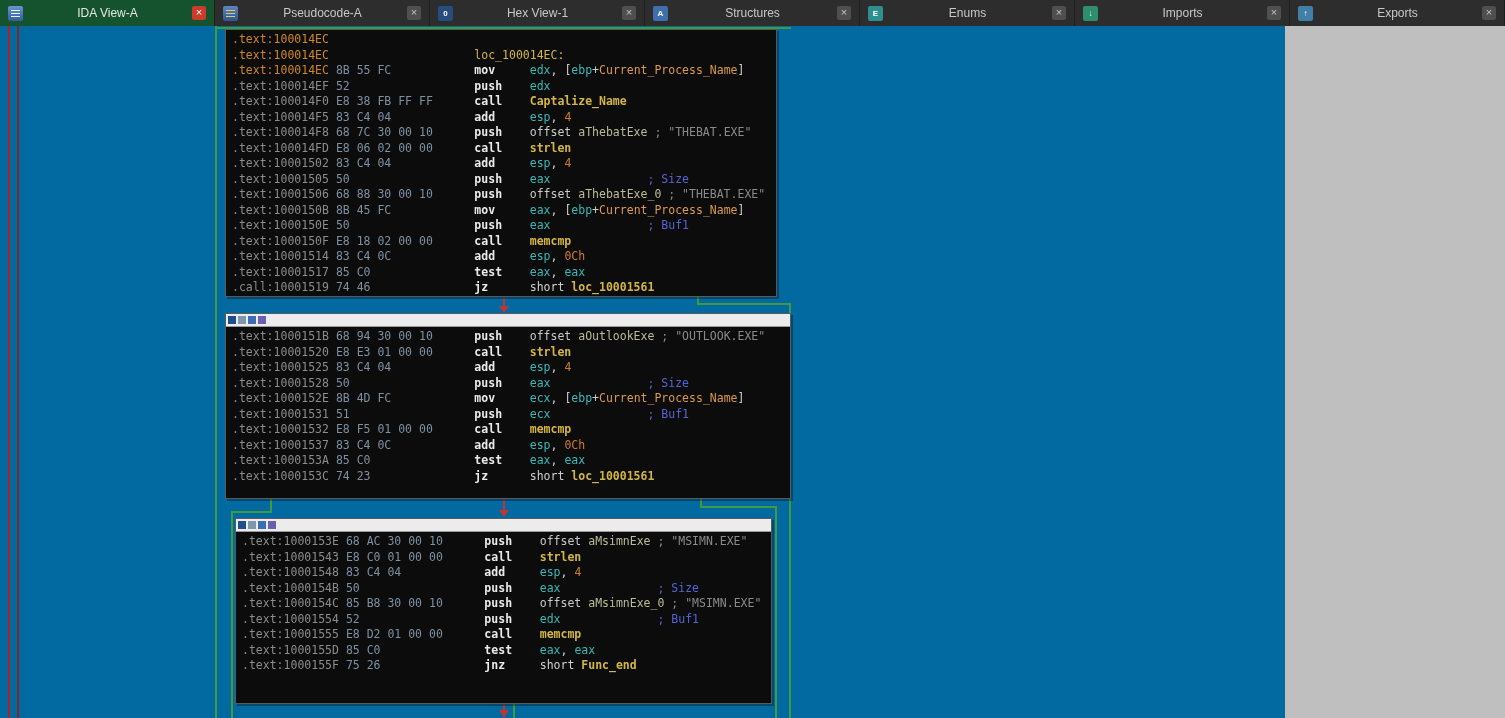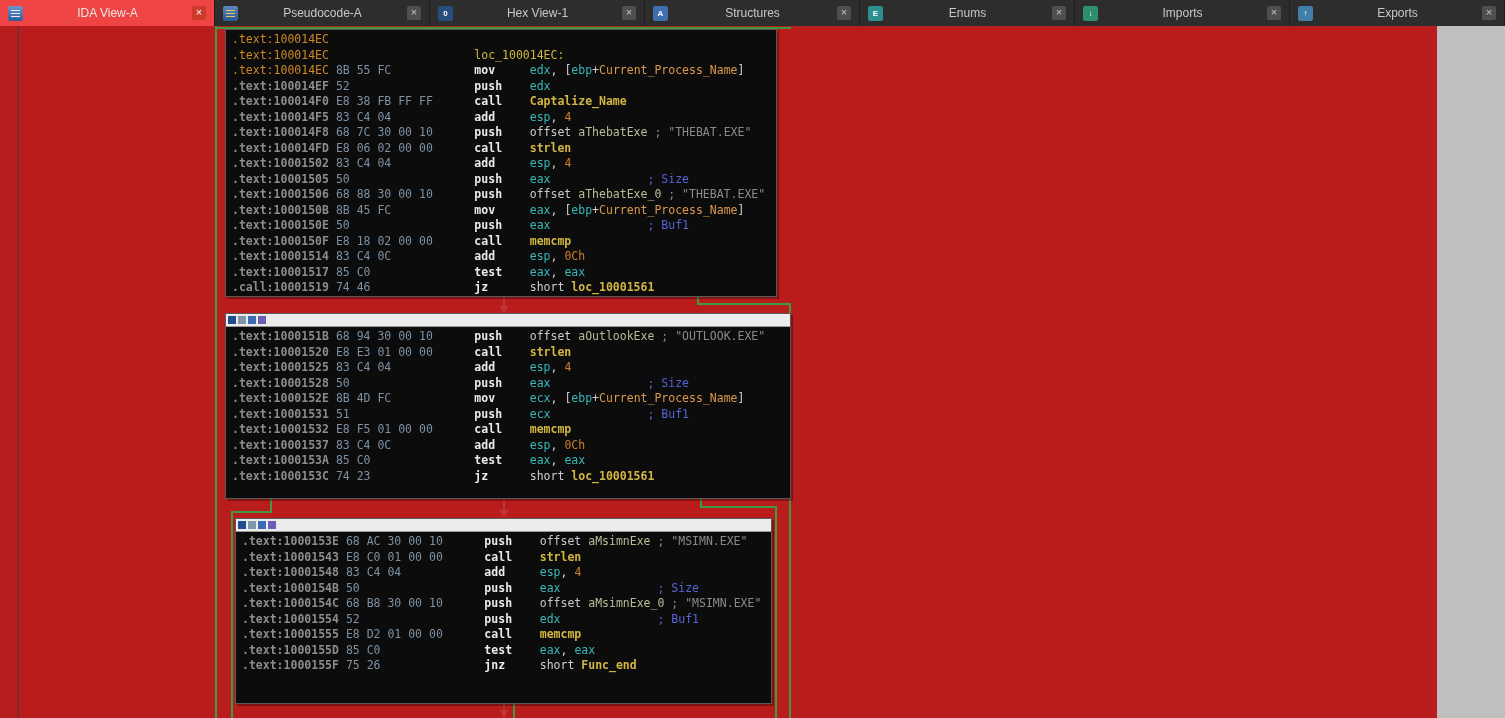--- a/index.html
+++ b/index.html
@@ -5,42 +5,42 @@
   html,body{margin:0;padding:0;}
   body{width:1505px;height:718px;overflow:hidden;background:#bfbfbf;
        font-family:"Liberation Sans",sans-serif;position:relative;}
 
   
   #tabbar{position:absolute;left:0;top:0;width:1505px;height:26px;background:#2d2d2d;
           display:flex;z-index:5;}
   .tab{flex:1;display:flex;align-items:center;gap:6px;padding:0 8px;
        border-right:1px solid #1e1e1e;background:#2d2d2d;color:#c8c8c8;
        font-size:12px;cursor:default;}
-  .tab.active{background:#ef4444;color:#e6e6e6;gap:36px;}
+  .tab.active{background:#14532d;color:#e6e6e6;gap:36px;}
   .tab-label{flex:1;text-align:center;white-space:nowrap;overflow:hidden;}
   .tabicon{width:15px;height:15px;border-radius:2px;position:relative;flex:0 0 15px;}
   .tabicon::after{position:absolute;left:0;top:0;right:0;bottom:0;color:#fff;
                   font-size:8px;font-weight:bold;text-align:center;line-height:15px;}
   .ic-ida-view{background:linear-gradient(180deg,#6b94cc,#2f5f9e);}
   .ic-ida-view::after{content:"";left:3px;right:3px;top:4px;bottom:4px;
         background:repeating-linear-gradient(180deg,#eaf0f8 0 1px,transparent 1px 3px);}
   .ic-pseudocode{background:linear-gradient(180deg,#5d86c0,#2c5694);}
   .ic-pseudocode::after{content:"";left:3px;right:3px;top:4px;bottom:4px;
         background:repeating-linear-gradient(180deg,#e8c85a 0 1px,transparent 1px 3px);}
   .ic-hex-view{background:#274d7e;}  .ic-hex-view::after{content:"0";}
   .ic-structures{background:#3f6fae;} .ic-structures::after{content:"A";}
   .ic-enums{background:#2e8f8f;}     .ic-enums::after{content:"E";}
   .ic-imports{background:#2e8f6e;}   .ic-imports::after{content:"\2193";}
   .ic-exports{background:#3f7fa8;}   .ic-exports::after{content:"\2191";}
   .tabclose{width:14px;height:14px;flex:0 0 14px;border-radius:2px;background:#4f4f4f;
             color:#c4c4c4;font-size:11px;line-height:13px;text-align:center;cursor:pointer;}
   .tabclose.active{background:#cc3b2a;color:#fff;}
 
   
-  #canvas{position:absolute;left:0;top:26px;width:1437px;height:692px;background:#b91c1c;}
+  #canvas{position:absolute;left:0;top:26px;width:1285px;height:692px;background:#0369a1;}
 
   .edge{position:absolute;z-index:1;}
   .eg{background:#3e9b3e;}      
   .er{background:#c03434;}      
   .arr{position:absolute;width:0;height:0;border-left:5px solid transparent;
        border-right:5px solid transparent;border-top:7px solid #c03434;z-index:1;}
 
   #e-left-red   {left:8px;  top:0;    width:2px; height:692px;background:#b22222;}
   #e-left-red2  {left:17px; top:0;    width:2px; height:692px;background:#7c2a2a;}
   #e-g-left     {left:215px;top:0;    width:2px; height:692px;}
@@ -71,21 +71,21 @@
   .node-header{height:12px;background:#ececec;border-bottom:1px solid #9a9a9a;
                display:flex;align-items:center;gap:2px;padding:0 2px;}
   .mini-icon{width:8px;height:8px;display:inline-block;}
   .mi-1{background:#1f4e8c;} .mi-2{background:#8195ad;}
   .mi-3{background:#3a6db5;} .mi-4{background:#6a5fb0;}
   .node-body{padding:2px 0 0 6px;}
   .line{font-family:"DejaVu Sans Mono","Liberation Mono",monospace;font-size:11.5px;
         line-height:15.5px;height:15.5px;white-space:pre;}
 
   
-  .tk-a {color:#8c8c8c;font-weight:bold;}  .tk-ah{color:#cf8724;}  .tk-b {color:#7d91a3;}
+  .tk-a {color:#8c8c8c;}  .tk-ah{color:#cf8724;}  .tk-b {color:#7d91a3;}
   .tk-m {color:#eaeaea;font-weight:bold;}
   .tk-r {color:#39b8b8;}  .tk-n {color:#cf7c2e;}  .tk-f {color:#d3b642;font-weight:bold;}
   .tk-l {color:#d3b642;}  .tk-v {color:#dd9a4d;}  .tk-k {color:#c9c9c9;}
   .tk-s {color:#bcbc96;}  .tk-cb{color:#5663d6;}  .tk-cg{color:#8a8a8a;}
   .tk-p {color:#cfcfcf;}
 </style>
 </head>
 <body>
 
 <div id="tabbar">
@@ -195,20 +195,20 @@
         <span class="mini-icon mi-1"></span>
         <span class="mini-icon mi-2"></span>
         <span class="mini-icon mi-3"></span>
         <span class="mini-icon mi-4"></span>
       </div>
       <div class="node-body">
         <div class="line"><span class="tk-a">.text:1000153E</span><span class="tk-p"> </span><span class="tk-b">68 AC 30 00 10      </span><span class="tk-m">push    </span><span class="tk-k">offset </span><span class="tk-s">aMsimnExe</span><span class="tk-cg"> ; "MSIMN.EXE"</span></div>
         <div class="line"><span class="tk-a">.text:10001543</span><span class="tk-p"> </span><span class="tk-b">E8 C0 01 00 00      </span><span class="tk-m">call    </span><span class="tk-f">strlen</span></div>
         <div class="line"><span class="tk-a">.text:10001548</span><span class="tk-p"> </span><span class="tk-b">83 C4 04            </span><span class="tk-m">add     </span><span class="tk-r">esp</span><span class="tk-p">, </span><span class="tk-n">4</span></div>
         <div class="line"><span class="tk-a">.text:1000154B</span><span class="tk-p"> </span><span class="tk-b">50                  </span><span class="tk-m">push    </span><span class="tk-r">eax</span><span class="tk-p">              </span><span class="tk-cb">; Size</span></div>
-        <div class="line"><span class="tk-a">.text:1000154C</span><span class="tk-p"> </span><span class="tk-b">68 B8 30 00 10      </span><span class="tk-m">push    </span><span class="tk-k">offset </span><span class="tk-s">aMsimnExe_0</span><span class="tk-cg"> ; "MSIMN.EXE"</span></div>
+        <div class="line"><span class="tk-a">.text:1000154C</span><span class="tk-p"> </span><span class="tk-b">85 B8 30 00 10      </span><span class="tk-m">push    </span><span class="tk-k">offset </span><span class="tk-s">aMsimnExe_0</span><span class="tk-cg"> ; "MSIMN.EXE"</span></div>
         <div class="line"><span class="tk-a">.text:10001554</span><span class="tk-p"> </span><span class="tk-b">52                  </span><span class="tk-m">push    </span><span class="tk-r">edx</span><span class="tk-p">              </span><span class="tk-cb">; Buf1</span></div>
         <div class="line"><span class="tk-a">.text:10001555</span><span class="tk-p"> </span><span class="tk-b">E8 D2 01 00 00      </span><span class="tk-m">call    </span><span class="tk-f">memcmp</span></div>
         <div class="line"><span class="tk-a">.text:1000155D</span><span class="tk-p"> </span><span class="tk-b">85 C0               </span><span class="tk-m">test    </span><span class="tk-r">eax</span><span class="tk-p">, </span><span class="tk-r">eax</span></div>
         <div class="line"><span class="tk-a">.text:1000155F</span><span class="tk-p"> </span><span class="tk-b">75 26               </span><span class="tk-m">jnz     </span><span class="tk-p">short </span><span class="tk-f">Func_end</span></div>
       </div>
     </div>
   </div>
 
 </body></html>

